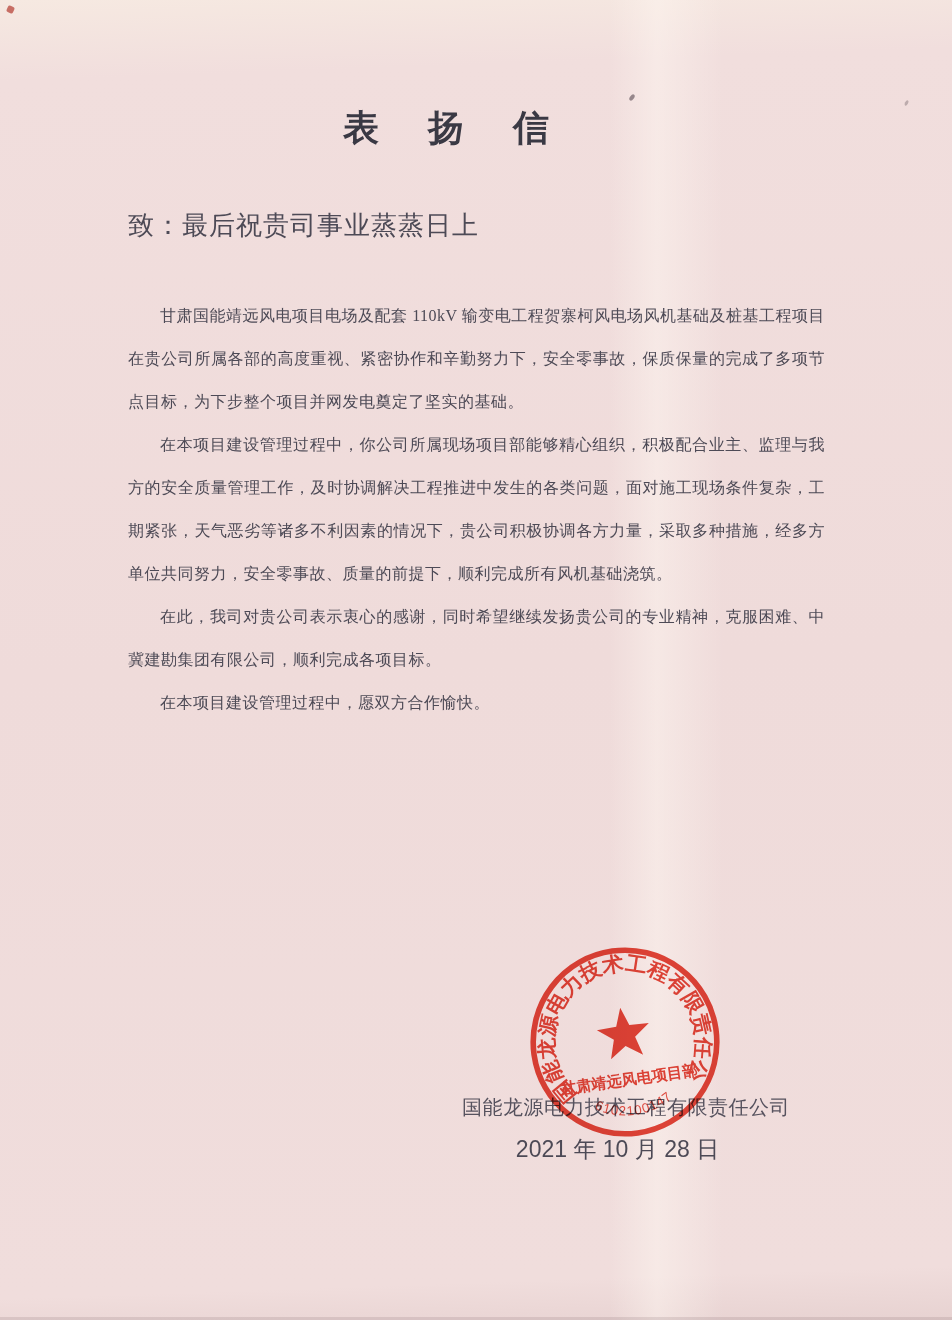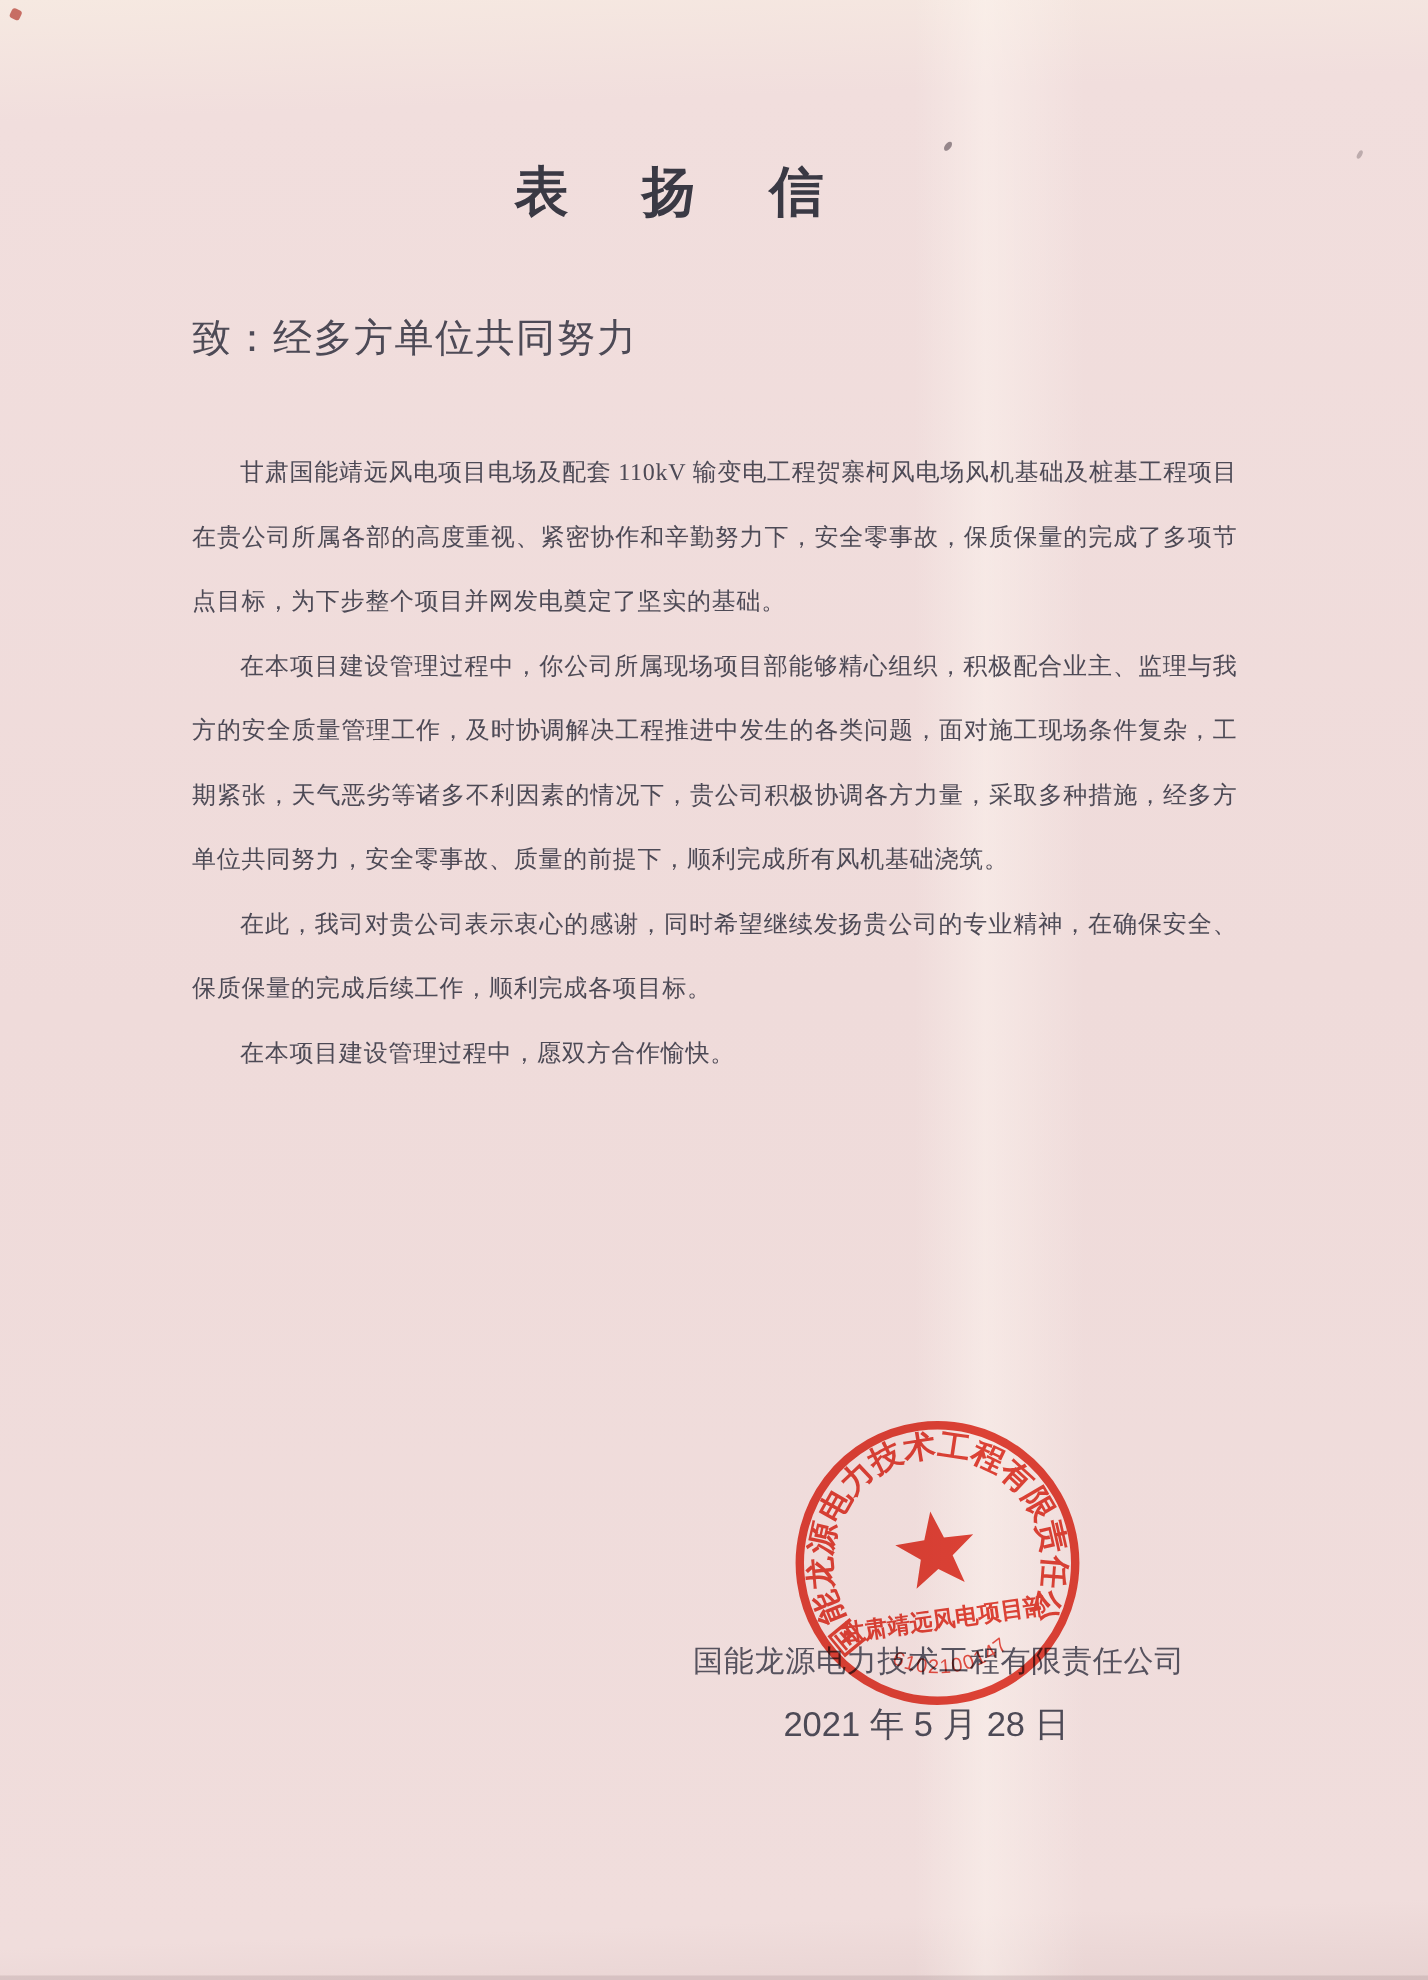--- a/index.html
+++ b/index.html
@@ -74,31 +74,31 @@
 <body>
 
 <div class="page">
 
   <div class="speck speck-1"></div>
   <div class="speck speck-2"></div>
   <div class="speck speck-3"></div>
 
   <h1 class="title">表 扬 信</h1>
 
-  <div class="recipient">致：经多方单位共同努力</div>
+  <div class="recipient">致：最后祝贵司事业蒸蒸日上</div>
 
   <div class="body-text">
     <p>甘肃国能靖远风电项目电场及配套 110kV 输变电工程贺寨柯风电场风机基础及桩基工程项目在贵公司所属各部的高度重视、紧密协作和辛勤努力下，安全零事故，保质保量的完成了多项节点目标，为下步整个项目并网发电奠定了坚实的基础。</p>
     <p>在本项目建设管理过程中，你公司所属现场项目部能够精心组织，积极配合业主、监理与我方的安全质量管理工作，及时协调解决工程推进中发生的各类问题，面对施工现场条件复杂，工期紧张，天气恶劣等诸多不利因素的情况下，贵公司积极协调各方力量，采取多种措施，经多方单位共同努力，安全零事故、质量的前提下，顺利完成所有风机基础浇筑。</p>
-    <p>在此，我司对贵公司表示衷心的感谢，同时希望继续发扬贵公司的专业精神，在确保安全、保质保量的完成后续工作，顺利完成各项目标。</p>
+    <p>在此，我司对贵公司表示衷心的感谢，同时希望继续发扬贵公司的专业精神，克服困难、中冀建勘集团有限公司，顺利完成各项目标。</p>
     <p>在本项目建设管理过程中，愿双方合作愉快。</p>
   </div>
 
   <div class="sig-company">国能龙源电力技术工程有限责任公司</div>
-  <div class="sig-date">2021 年 5 月 28 日</div>
+  <div class="sig-date">2021 年 10 月 28 日</div>
 
   <svg class="seal" width="204" height="204" viewBox="0 0 200 200" xmlns="http://www.w3.org/2000/svg">
     <defs>
       <path id="ringPath" d="M 46.4 145 A 70 70 0 1 1 153.6 145" fill="none"></path>
       <path id="serialPath" d="M 37.6 136 A 72 72 0 0 0 162.4 136" fill="none"></path>
     </defs>
     <circle cx="100" cy="100" r="90" fill="none" stroke="#e23a2c" stroke-width="5.5"></circle>
     <polygon fill="#e23a2c" points="100,66 106.5,84.1 125.7,84.7 110.5,96.4 115.9,114.8 100,104 84.1,114.8 89.5,96.4 74.3,84.7 93.5,84.1"></polygon>
     <text class="ring-text">
       <textPath href="#ringPath" textLength="336" lengthAdjust="spacingAndGlyphs">国能龙源电力技术工程有限责任公司</textPath>

